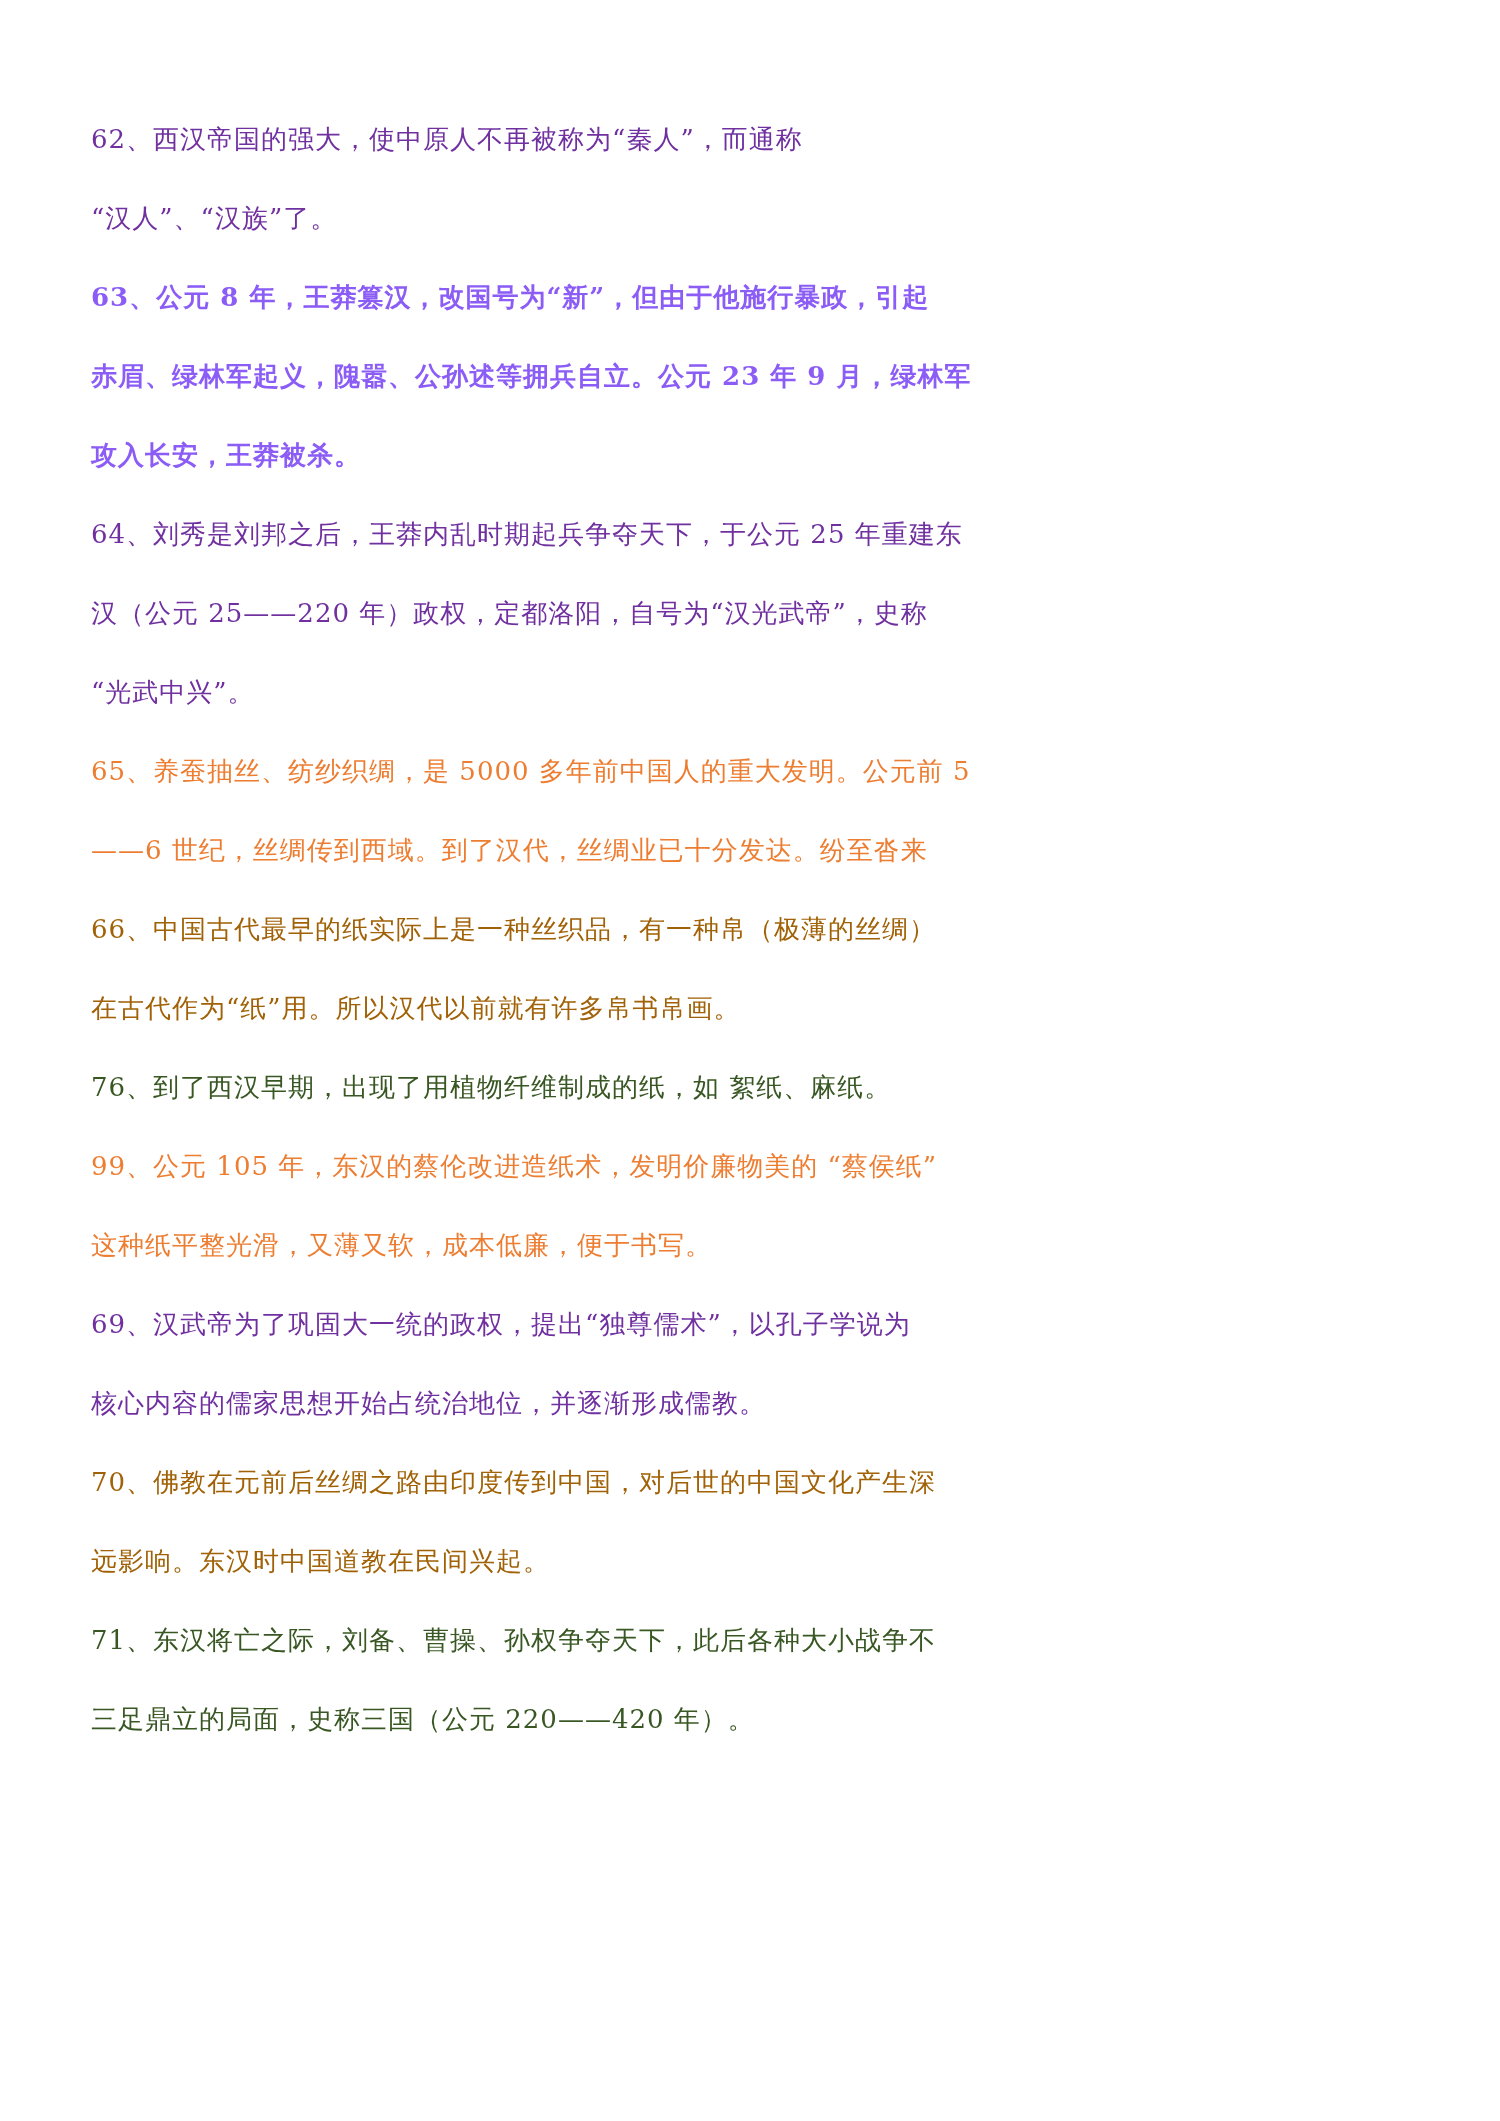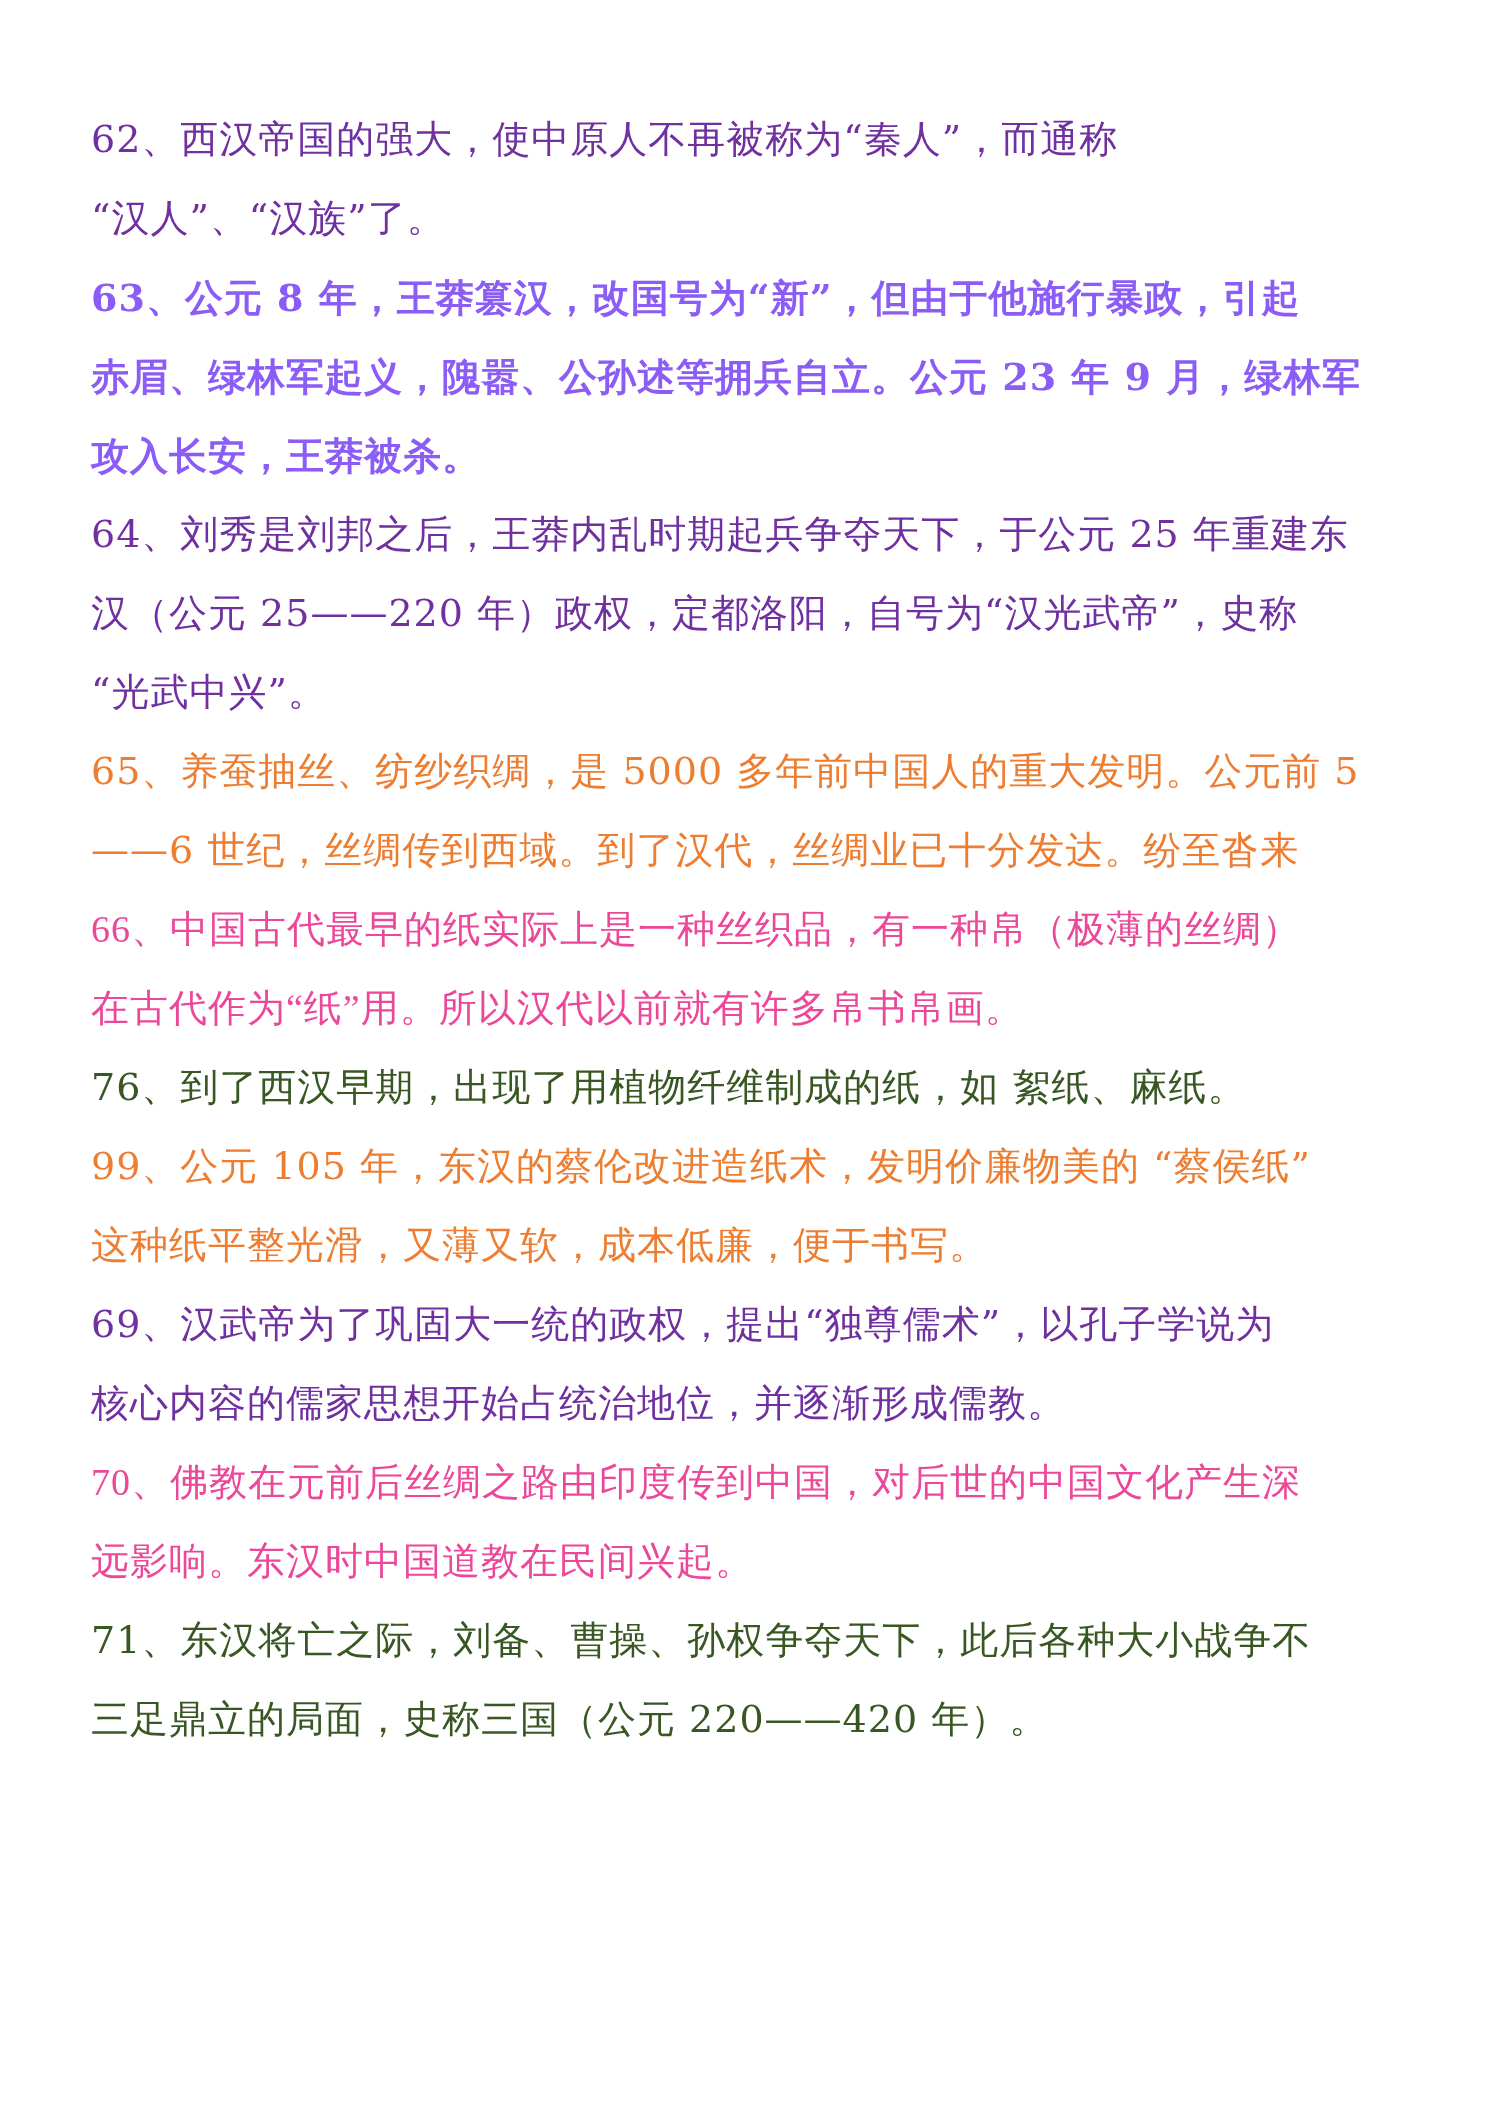--- a/index.html
+++ b/index.html
@@ -3,29 +3,29 @@
 <meta charset="utf-8">
 <style>
   html, body { margin: 0; padding: 0; background: #ffffff; }
   body { width: 1500px; height: 2121px; position: relative; overflow: hidden; }
   .page {
     position: absolute;
     left: 91px;
     top: 100px;
     width: 1330px;
     font-family: "DejaVu Serif", "Liberation Serif", serif;
-    font-size: 38px;
+    font-size: 26px;
     line-height: 79px;
     letter-spacing: 1px;
   }
   .para { margin: 0; padding: 0; text-align: justify; text-align-last: left; }
   .c-purple { color: #7030a0; }
   .c-steel { color: #8b5cf6; font-weight: bold; }
   .c-orange { color: #ed7d31; }
-  .c-blue { color: #ec4899; font-family: Liberation Serif, serif; }
+  .c-blue { color: #a16207; }
   .c-green { color: #385723; }
   .line { display: block; white-space: nowrap; }
 </style>
 </head>
 <body>
 
 <div class="page">
 
   <div class="para c-purple">
     <span class="line">62、西汉帝国的强大，使中原人不再被称为“秦人”，而通称</span>

